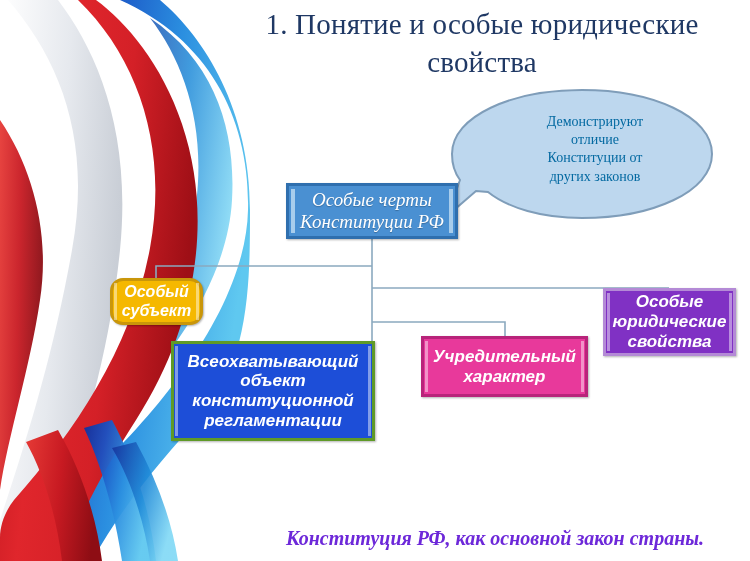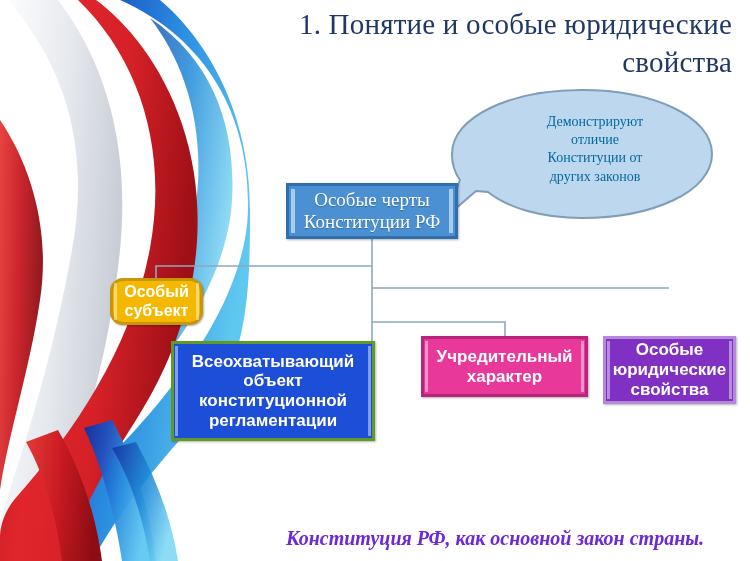--- a/index.html
+++ b/index.html
@@ -25,21 +25,21 @@
     height: 561px;
     pointer-events: none;
   }
 
   
   #title {
     position: absolute;
     left: 232px;
     top: 6px;
     width: 500px;
-    text-align: right;
+    text-align: center;
     font-family: "Liberation Serif", "DejaVu Serif", serif;
     font-size: 29px;
     line-height: 1.30;
     color: #1f3864;
     letter-spacing: 0.2px;
   }
 
   
   #caption {
     position: absolute;
@@ -73,20 +73,21 @@
     align-items: center;
     justify-content: flex-end;
     text-align: center;
     color: #ffffff;
     font-family: "Liberation Sans", "DejaVu Sans", sans-serif;
     font-weight: bold;
     line-height: 1.16;
     border-style: solid;
     border-width: 3px;
     box-shadow: 1px 1px 2px rgba(0,0,0,0.30);
+    font-style: italic;
   }
   .node .txt { width: 100%; display: block; white-space: pre-line; }
 
   
   #node-root {
     left: 286px;
     top: 183px;
     width: 172px;
     height: 56px;
     background: #4a90d2;
@@ -138,21 +139,20 @@
     font-size: 17px;
   }
   #node-properties {
     left: 603px;
     top: 288px;
     width: 133px;
     height: 68px;
     background: #8031c4;
     border-color: #b48ad6;
     font-size: 17px;
-    margin-top: 48px;
   }
   
   .edged::before,
   .edged::after {
     content: "";
     position: absolute;
     top: 2px;
     bottom: 2px;
     width: 3px;
     background: rgba(255,255,255,0.45);

